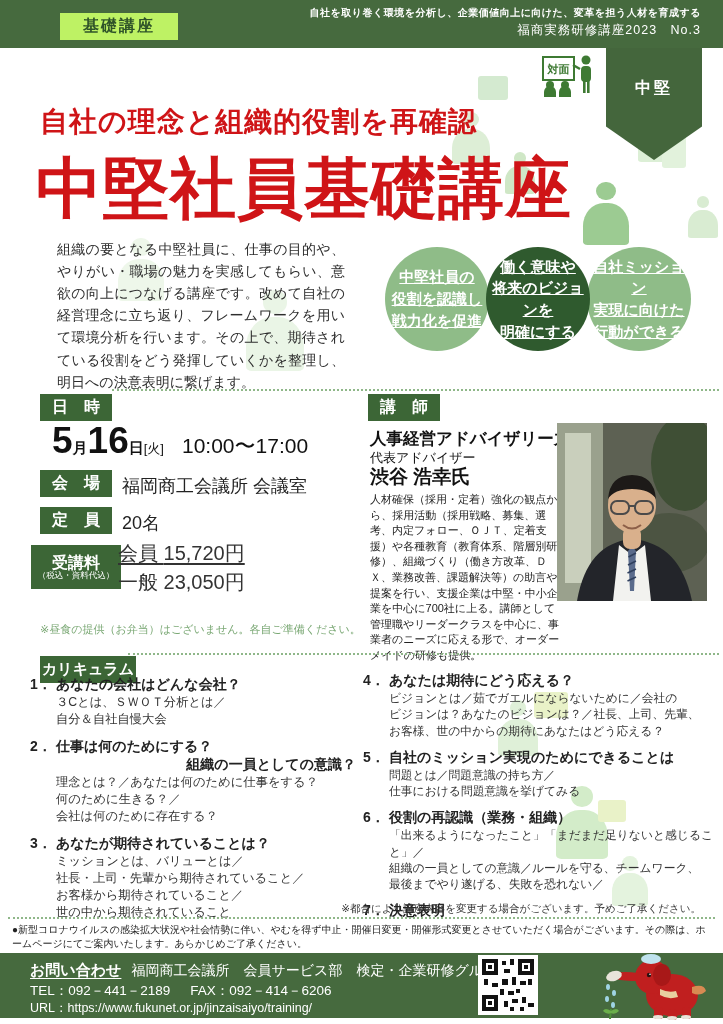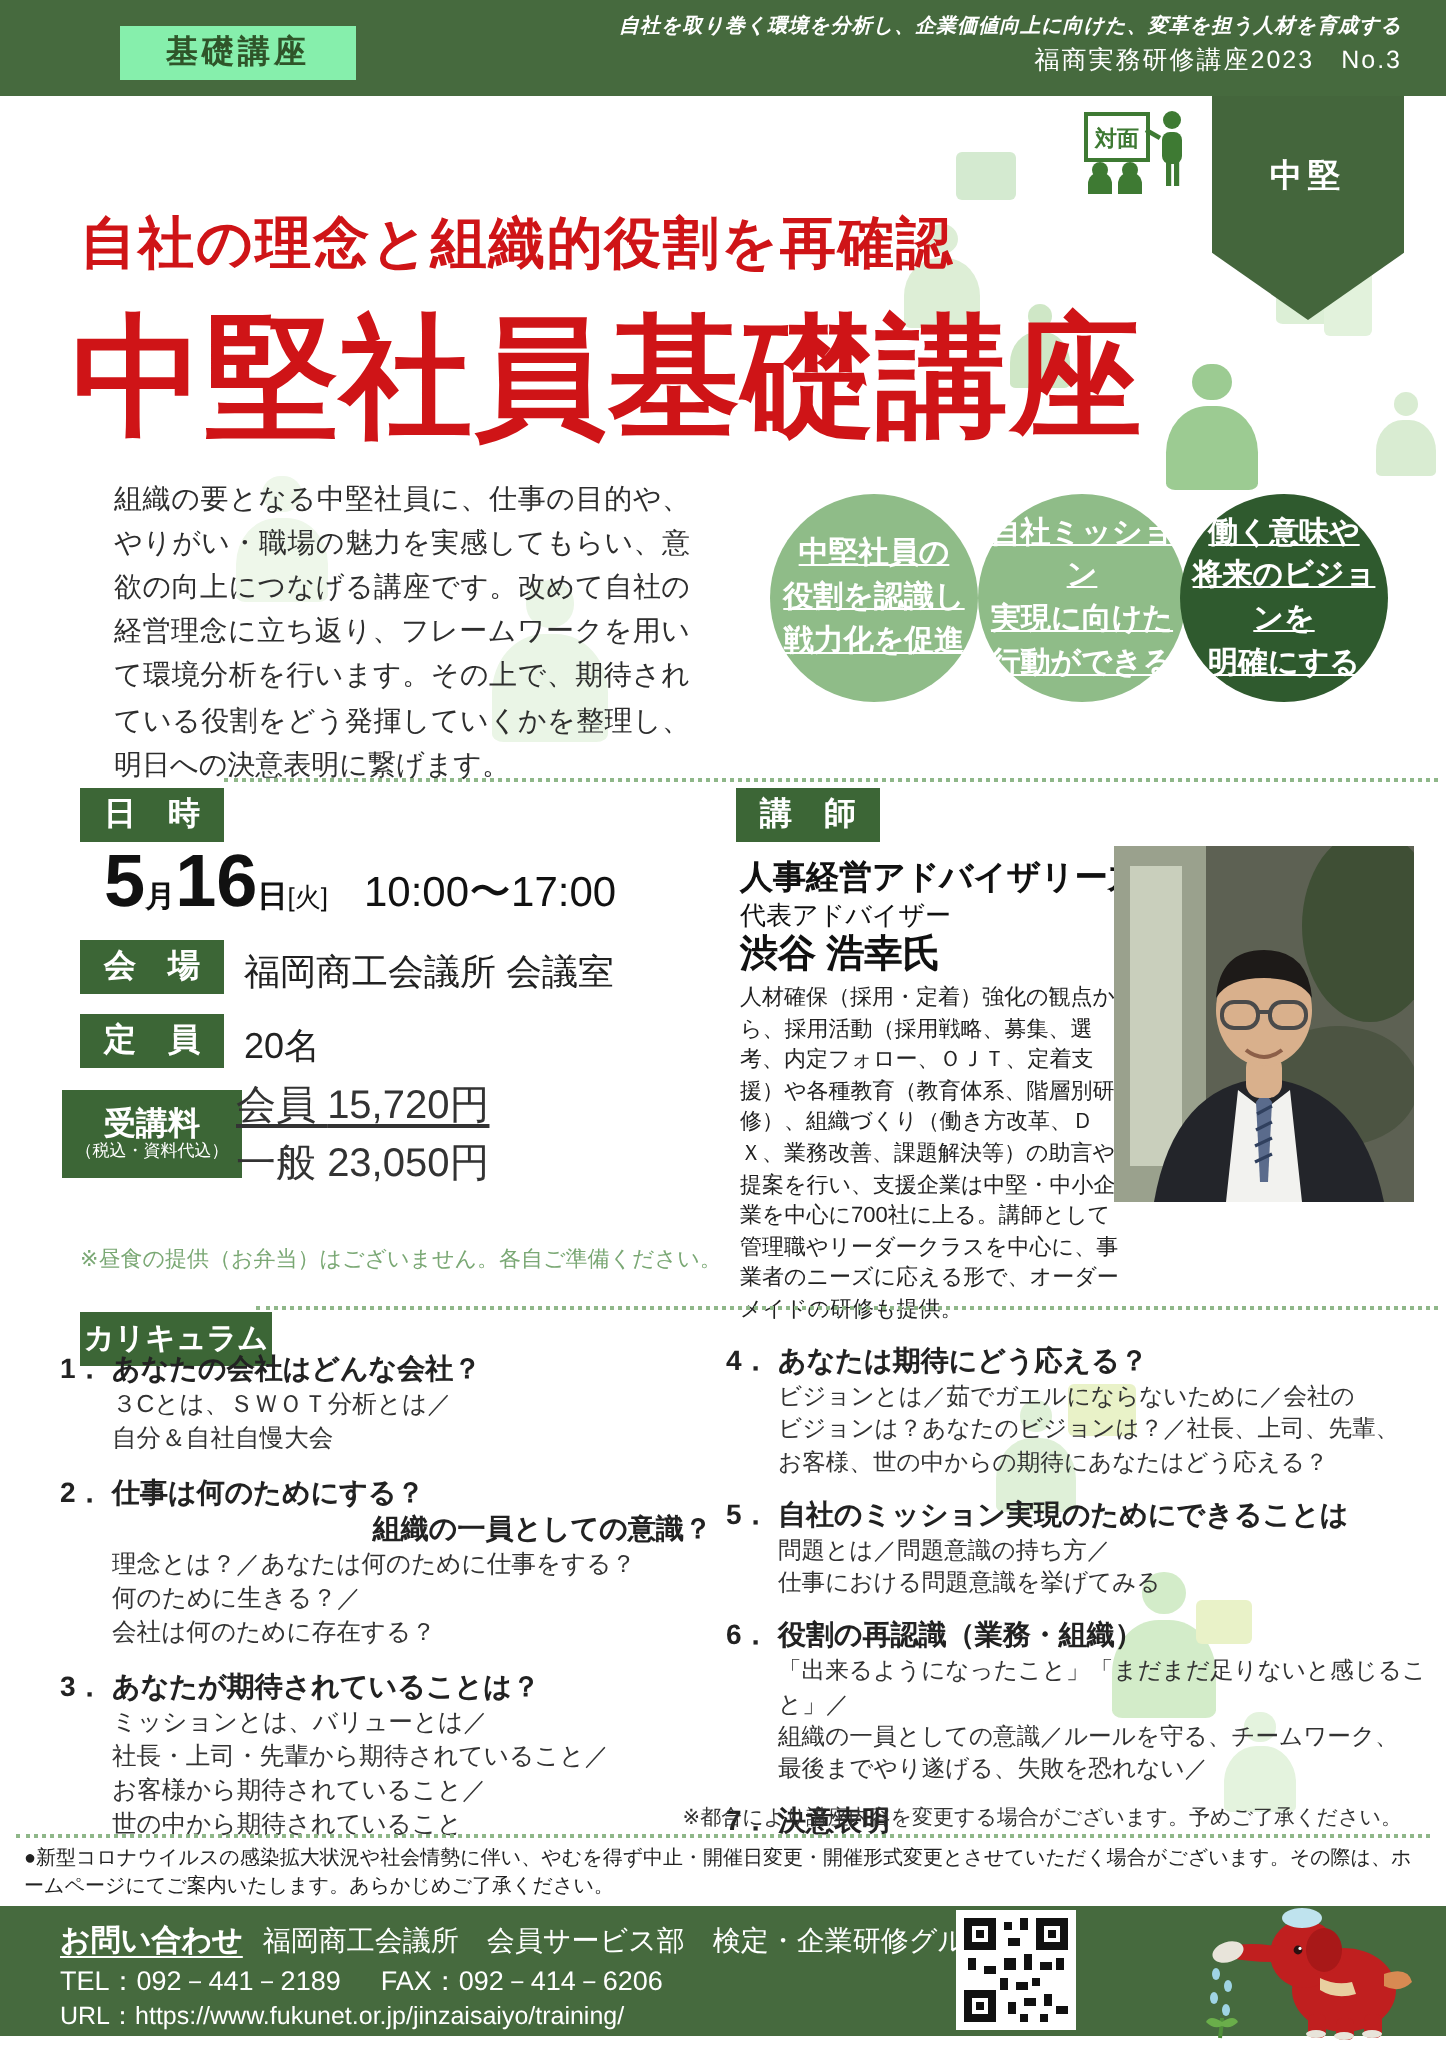--- a/index.html
+++ b/index.html
@@ -9,24 +9,24 @@
 
   
   .deco{position:absolute;z-index:0;}
   .d-head{width:42%;height:28%;border-radius:50%;background:var(--c);margin:0 auto;}
   .d-body{width:100%;height:64%;margin-top:6%;background:var(--c);
           border-radius:45% 45% 10% 10% / 55% 55% 8% 8%;}
   .d-rect{position:absolute;z-index:0;border-radius:3px;}
 
   
   .topbar{position:absolute;left:0;top:0;width:723px;height:48px;background:#466a3e;z-index:3;}
-  .badge-yellow{position:absolute;left:60px;top:13px;width:118px;height:27px;background:#86efac;
+  .badge-yellow{position:absolute;left:60px;top:13px;width:118px;height:27px;background:#bef264;
     display:flex;align-items:center;justify-content:center;font-size:16px;font-weight:bold;color:#2f5429;letter-spacing:2px;}
   .topbar-right{position:absolute;right:22px;top:6px;text-align:right;color:#fff;}
-  .tagline{font-size:10px;font-style:italic;font-weight:bold;letter-spacing:.5px;}
+  .tagline{font-size:10px;font-weight:bold;letter-spacing:.5px;}
   .series{font-size:12.5px;margin-top:2px;letter-spacing:1px;}
 
   
   .format-icon{position:absolute;left:542px;top:55px;z-index:3;}
   .level-ribbon{position:absolute;left:606px;top:48px;width:96px;height:112px;background:#44663c;z-index:3;
     clip-path:polygon(0 0,100% 0,100% 70%,50% 100%,0 70%);
     display:flex;align-items:flex-start;justify-content:center;}
   .level-ribbon span{margin-top:30px;color:#fff;font-size:16px;font-weight:bold;letter-spacing:3px;}
 
   
@@ -179,26 +179,26 @@
 
   <div class="subtitle">自社の理念と組織的役割を再確認</div>
   <h1 class="main-title">中堅社員基礎講座</h1>
 
   <p class="intro">組織の要となる中堅社員に、仕事の目的や、やりがい・職場の魅力を実感してもらい、意欲の向上につなげる講座です。改めて自社の経営理念に立ち返り、フレームワークを用いて環境分析を行います。その上で、期待されている役割をどう発揮していくかを整理し、明日への決意表明に繋げます。</p>
 
   <div class="circles">
     <div class="circle light">中堅社員の
 役割を認識し
 戦力化を促進</div>
+    <div class="circle dark">働く意味や
+将来のビジョンを
+明確にする</div>
     <div class="circle light">自社ミッション
 実現に向けた
 行動ができる</div>
-    <div class="circle dark">働く意味や
-将来のビジョンを
-明確にする</div>
   </div>
 
   <div class="sep sep1"></div>
 
   <div class="gbadge b-std" style="left:40px;top:394px;">日　時</div>
   <div class="date-line">
     <span class="num">5</span><span class="unit">月</span><span class="num">16</span><span class="unit">日</span><span class="wk">[火]</span><span class="time">10:00〜17:00</span>
   </div>
   <div class="gbadge b-std" style="left:40px;top:470px;">会　場</div>
   <div class="info-text" style="left:122px;top:474px;">福岡商工会議所 会議室</div>

